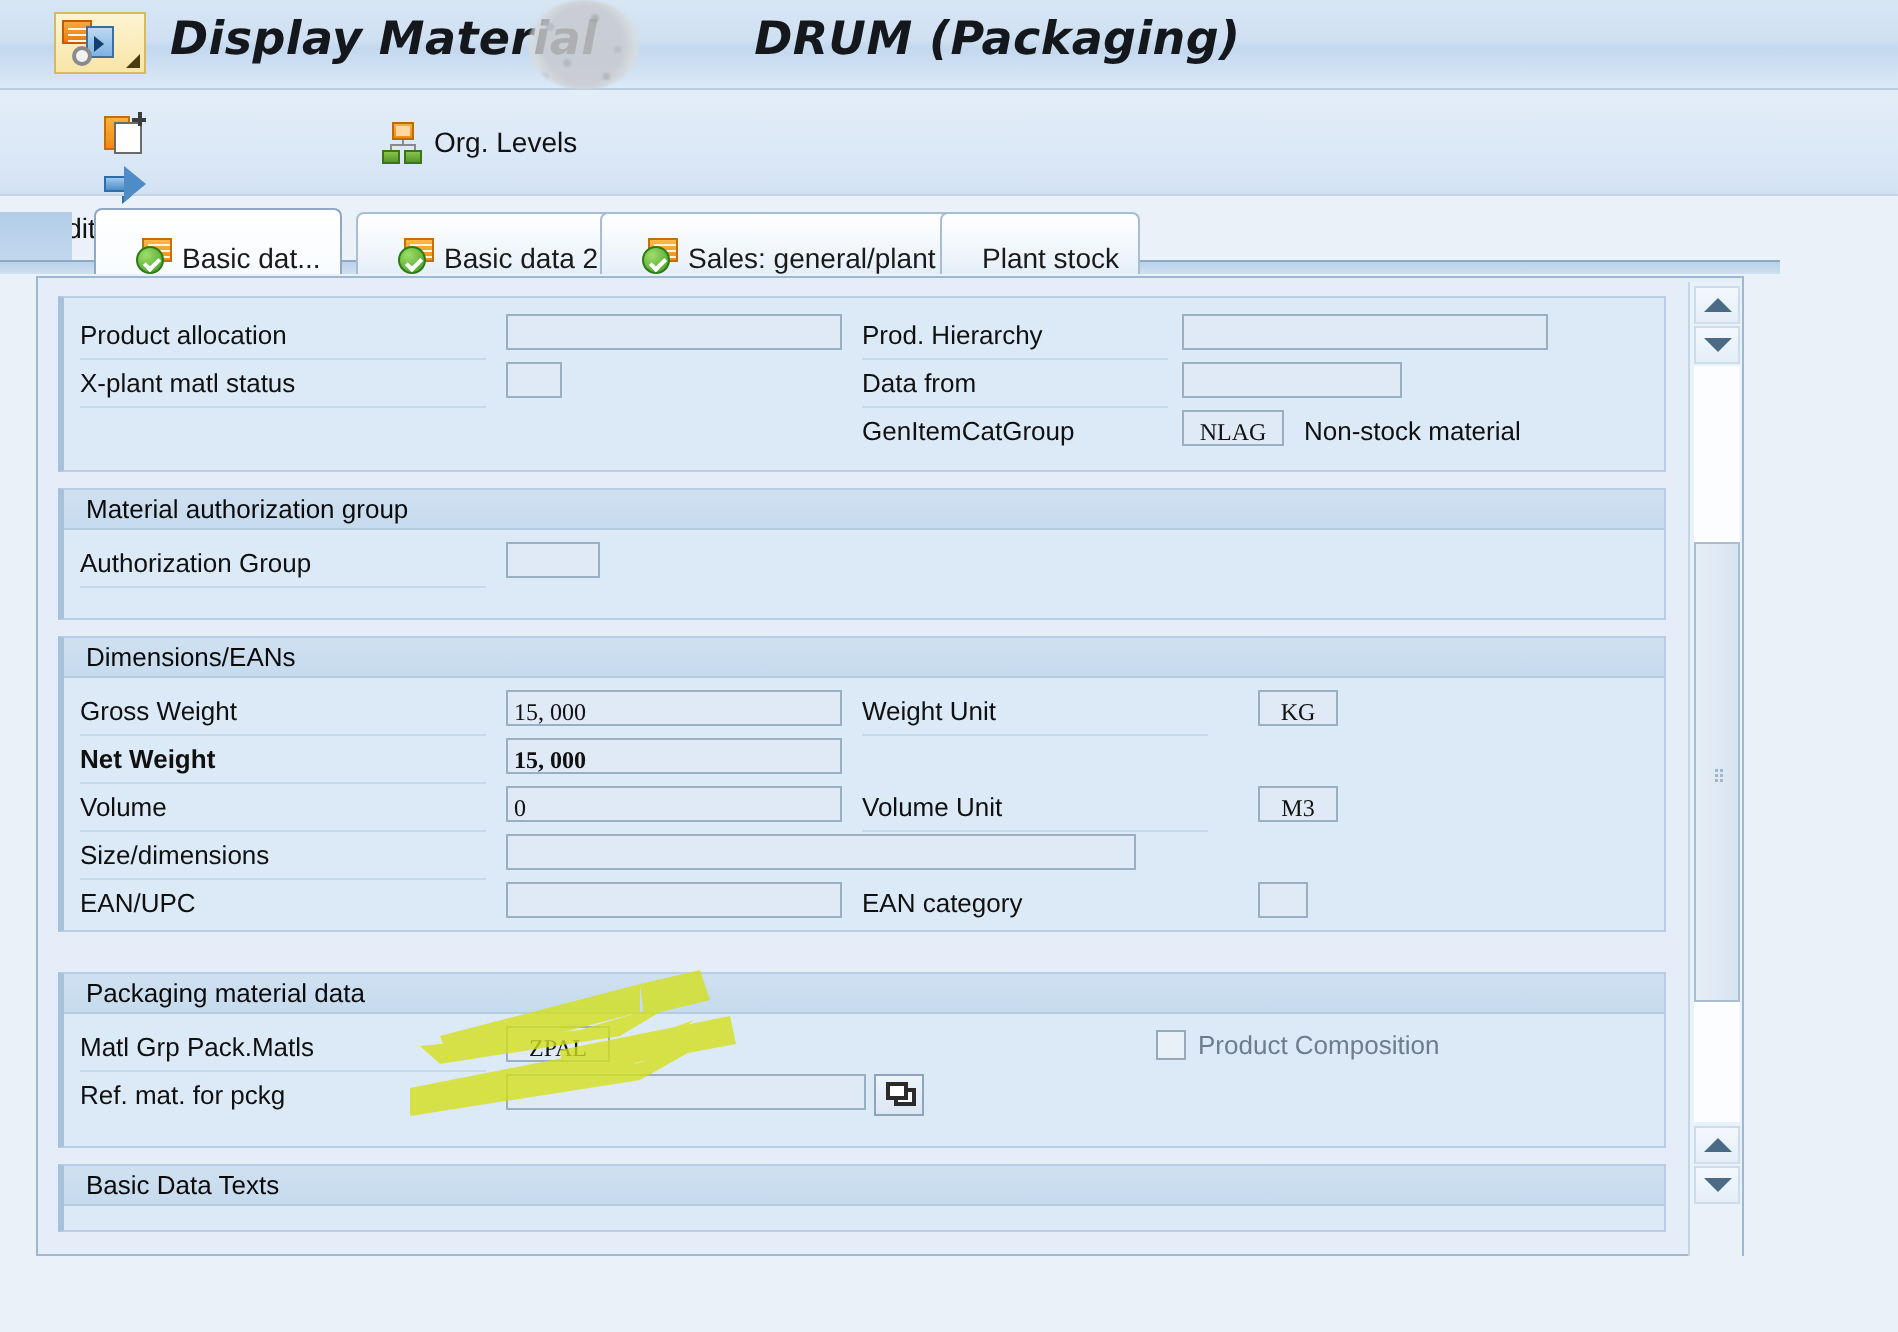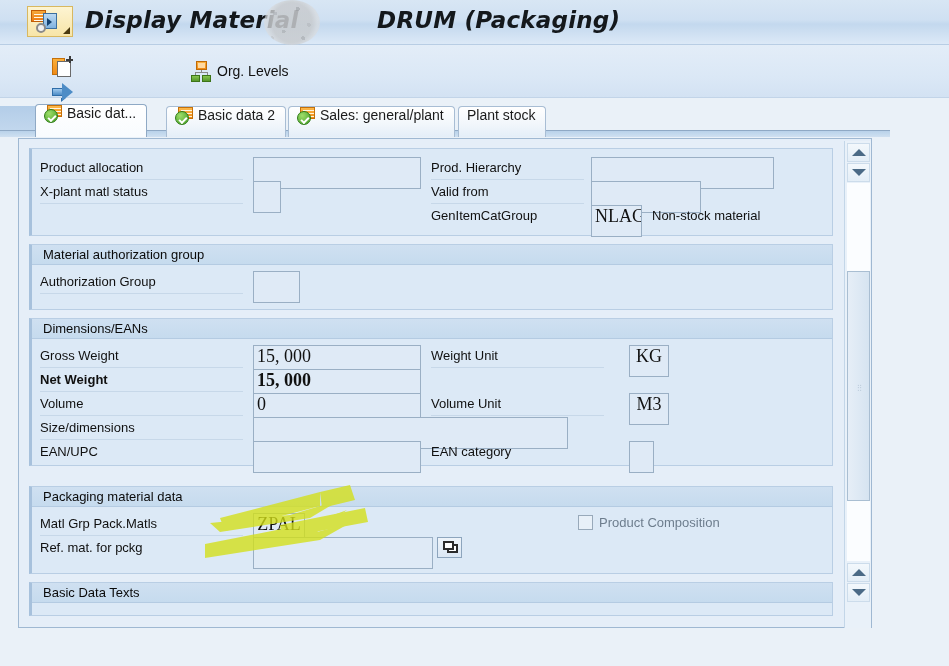--- a/index.html
+++ b/index.html
@@ -112,25 +112,26 @@
   .ic-org .n1 { left:1px; } .ic-org .n2 { left:12px; }
   .ic-org .v { position:absolute; left:11px; top:9px; width:1px; height:3px; background:#8a8a8a; }
   .ic-org .h { position:absolute; left:5px; top:11px; width:13px; height:1px; background:#8a8a8a; }
   .ic-org .l1 { position:absolute; left:5px; top:11px; width:1px; height:3px; background:#8a8a8a; }
   .ic-org .l2 { position:absolute; left:17px; top:11px; width:1px; height:3px; background:#8a8a8a; }
 
   
   #tabstrip { position:absolute; left:0; top:98px; width:949px; height:40px; }
   .tab {
     position:absolute; top:8px; height:31px;
-    display:flex; align-items:flex-start; gap:4px;
-    padding:0 10px 0 8px; font-size:14px; color:#1a1a1a; white-space:nowrap;
+    display:flex; align-items:flex-end; gap:4px;
+    padding:0 10px 0 20px; font-size:14px; color:#1a1a1a; white-space:nowrap;
     border:1px solid #a8bdd4; border-bottom:none;
     border-radius:4px 4px 0 0;
     background: linear-gradient(to bottom,#ffffff,#f1f6fb 60%,#e4eef8);
+    margin-left: 12px;
   }
   .tab.active {
     background: linear-gradient(to bottom,#ffffff,#f8fbfe);
     border-color:#8fa9c5; z-index:3; top:6px; height:33px;
   }
   #tab-basic-data-1 { left: 35px; }
   #tab-basic-data-2 { left: 166px; }
   #tab-sales-general-plant { left: 288px; }
   #tab-plant-stock { left: 458px; }
   #tabstrip .strip-base {
@@ -173,23 +174,23 @@
     border-bottom:1px solid #b4cbe2;
   }
   .row { position:absolute; height:24px; }
   .lbl {
     position:absolute; left:0; top:0; height:24px; line-height:23px;
     font-size:13px; color:#101010;
     border-bottom:1px solid #c7d8e9; white-space:nowrap;
   }
   .lbl.noline { border-bottom:none; }
   .fld {
-    position:absolute; top:1px; height:32px; line-height:20px;
+    position:absolute; top:1px; height:18px; line-height:20px;
     background:#dfeaf6; border:1px solid #9aafc4;
-    font-family:"Liberation Serif", serif; font-size:18px; color:#111;
+    font-family:"Liberation Serif", serif; font-size:12px; color:#111;
     padding:0 3px; white-space:nowrap; overflow:hidden;
   }
   .plain {
     position:absolute; top:0; height:24px; line-height:23px;
     font-size:13px; color:#101010; white-space:nowrap;
   }
 
   
   .cbx-row { position:absolute; display:flex; align-items:center; gap:6px; }
   .cbx { width:15px; height:15px; background:#e8f0f8; border:1px solid #98a9ba; flex:none; }
@@ -336,21 +337,21 @@
     <div class="group" id="group-general" style="top:8px; height:88px;">
       <div class="row" style="left:8px; top:7px; width:790px;">
         <div class="lbl" style="left:0; width:203px;">Product allocation</div>
         <div class="fld" style="left:213px; width:168px;"></div>
         <div class="lbl" style="left:391px; width:153px;">Prod. Hierarchy</div>
         <div class="fld" style="left:551px; width:183px;"></div>
       </div>
       <div class="row" style="left:8px; top:31px; width:790px;">
         <div class="lbl" style="left:0; width:203px;">X-plant matl status</div>
         <div class="fld" style="left:213px; width:28px;"></div>
-        <div class="lbl" style="left:391px; width:153px;">Valid from</div>
+        <div class="lbl" style="left:391px; width:153px;">Data from</div>
         <div class="fld" style="left:551px; width:110px;"></div>
       </div>
       <div class="row" style="left:8px; top:55px; width:790px;">
         <div class="lbl noline" style="left:391px; width:153px;">GenItemCatGroup</div>
         <div class="fld" style="left:551px; width:51px; text-align:center;">NLAG</div>
         <div class="plain" style="left:612px;">Non-stock material</div>
       </div>
     </div>
 
     <div class="group" id="group-authorization" style="top:104px; height:66px;">

